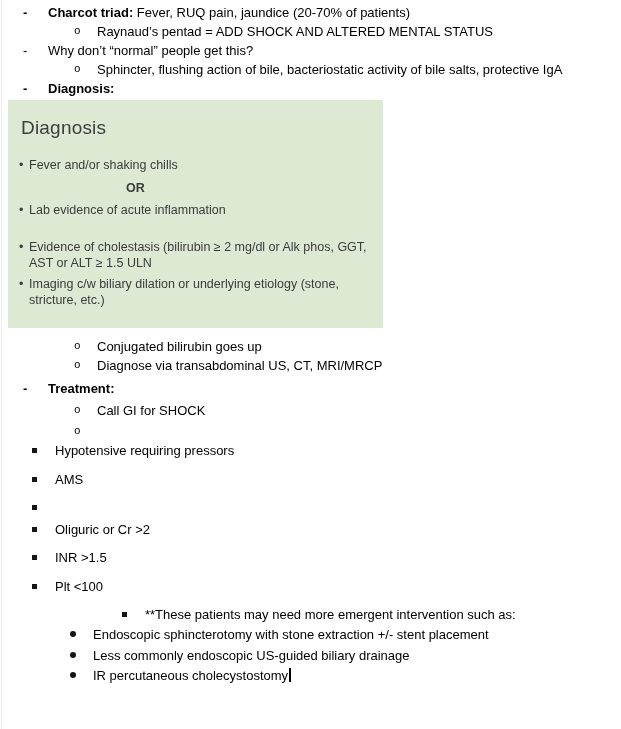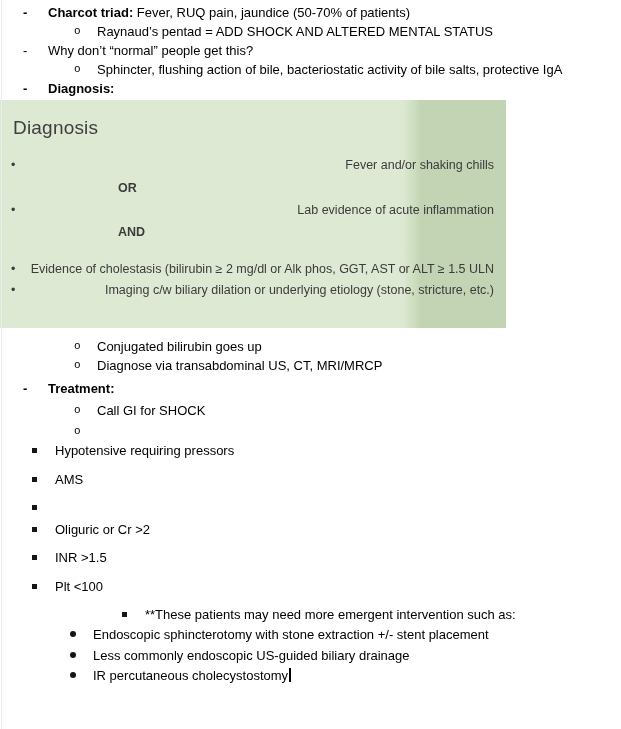--- a/index.html
+++ b/index.html
@@ -29,49 +29,50 @@
   .mt9{margin-top:9px;}
   .crit{margin-bottom:9.5px;padding-left:32px;}
   .crit:first-of-type{margin-top:2px;}
   .iv1{margin-top:1px;}
   .iv2{margin-top:2px;}
   .iv3{margin-top:1px;}
   .caret{display:inline-block;width:2px;height:14px;background:#000;margin-left:1px;vertical-align:-2px;}
   
   .slide{
     margin-top:2px;
-    width:506px;height:228px;
+    width:375px;height:228px;
     box-sizing:border-box;
     padding:8px 8px 0 11px;
     background:linear-gradient(90deg,#dee9d4 0,#dee9d4 402px,#cddebf 414px,#c2d4b3 421px);
     color:#3b3b3b;
+    margin-left:8px;
   }
   .slide-title{
     font-size:19px;line-height:24px;font-weight:400;color:#3e3e3e;
     margin:8px 0 17px 2px;letter-spacing:.2px;
   }
   .srow{display:flex;font-size:12.5px;line-height:16px;padding-right:4px;}
   .sbul{width:10px;flex:none;}
-  .stxt{flex:1;min-width:0;text-align:right;}
+  .stxt{flex:1;min-width:0;}
   .conj{font-weight:700;margin-left:107px;font-size:12.5px;line-height:16px;}
   .s-or{margin-top:7px;}
   .s-lab{margin-top:6px;}
   .s-and{margin-top:6px;}
   .s-evid{margin-top:21px;}
   .s-imag{margin-top:5px;}
 </style>
 </head>
 <body>
 
 <div class="doc">
   <div class="page-edge"></div>
 
   <div class="row l1">
     <span class="bul b">-</span>
-    <span class="txt"><span class="b">Charcot triad:</span><span> Fever, RUQ pain, jaundice (50-70% of patients)</span></span>
+    <span class="txt"><span class="b">Charcot triad:</span><span> Fever, RUQ pain, jaundice (20-70% of patients)</span></span>
   </div>
 
   <div class="row l2">
     <span class="bul">o</span>
     <span class="txt">Raynaud’s pentad = ADD SHOCK AND ALTERED MENTAL STATUS</span>
   </div>
 
   <div class="row l1">
     <span class="bul">-</span>
     <span class="txt">Why don’t “normal” people get this?</span>
@@ -91,21 +92,20 @@
     <div class="slide-title">Diagnosis</div>
     <div class="srow">
       <span class="sbul">•</span>
       <span class="stxt">Fever and/or shaking chills</span>
     </div>
     <div class="conj s-or">OR</div>
     <div class="srow s-lab">
       <span class="sbul">•</span>
       <span class="stxt">Lab evidence of acute inflammation</span>
     </div>
-    <div class="conj s-and">AND</div>
     <div class="srow s-evid">
       <span class="sbul">•</span>
       <span class="stxt">Evidence of cholestasis (bilirubin ≥ 2 mg/dl or Alk phos, GGT, AST or ALT ≥ 1.5 ULN</span>
     </div>
     <div class="srow s-imag">
       <span class="sbul">•</span>
       <span class="stxt">Imaging c/w biliary dilation or underlying etiology (stone, stricture, etc.)</span>
     </div>
   </div>
 

